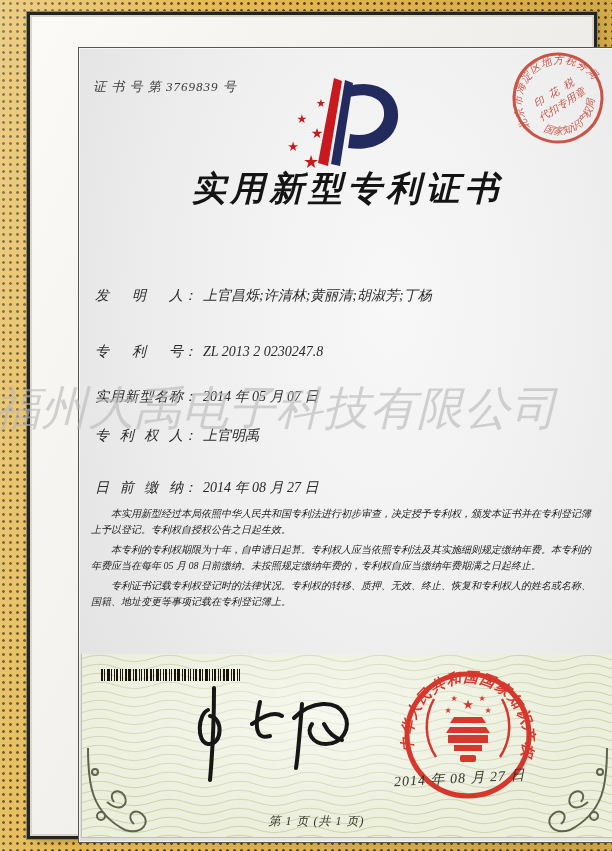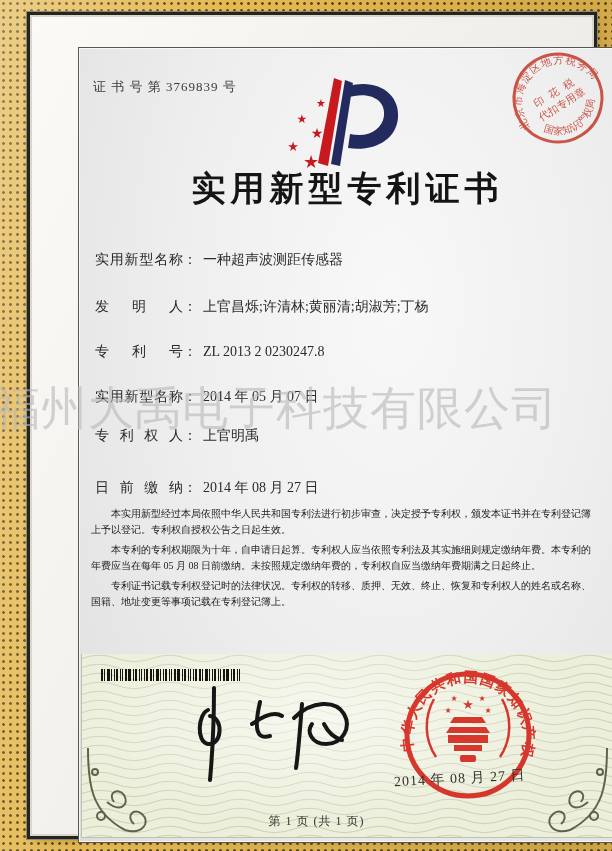--- a/index.html
+++ b/index.html
@@ -2,37 +2,37 @@
 <html><head>
 <meta charset="utf-8">
 <style>
   html,body{margin:0;padding:0;}
   body{width:612px;height:851px;overflow:hidden;font-family:"Liberation Serif","DejaVu Serif",serif;}
   .scene{position:relative;width:612px;height:851px;
     background-color:#e5b952;
     background-image:
       linear-gradient(100deg, rgba(255,255,255,.30), rgba(255,255,255,0) 30%, rgba(70,45,0,.14) 92%),
       radial-gradient(circle, rgba(90,68,20,.95) 1px, rgba(90,68,20,0) 1.7px);
-    background-size:100% 100%, 7px 7px;}
+    background-size:100% 100%, 7px 7px;font-style:italic;}
   .mat{position:absolute;left:32px;top:17px;right:20px;bottom:17px;
     background:linear-gradient(115deg,#fbfaf7,#efeeea 55%,#e7e5df);
     box-shadow:0 0 0 2px #d9d6cd, 0 0 0 5px #26241e, 0 0 0 6px #8d8974, 3px 4px 10px rgba(0,0,0,.35);}
   .page{position:absolute;left:46px;top:30px;width:537px;height:794px;
     border:1px solid #55584a;
     box-shadow:inset 0 0 0 1px rgba(255,255,255,.65);
     background:radial-gradient(ellipse at 58% 32%, #f8f8f8 0%, #efefef 45%, #e3e3e3 85%, #dcdcdc 100%);}
   .certno{position:absolute;left:14px;top:30px;font-size:13px;color:#3a3a3a;letter-spacing:1px;}
   .logo{position:absolute;left:199px;top:28px;}
   .taxstamp{position:absolute;left:429px;top:0px;opacity:.85;}
   .title{position:absolute;left:0;right:0;top:118px;text-align:center;
     font-size:34px;font-weight:bold;letter-spacing:5px;color:#141414;}
   .frow{position:absolute;left:16px;font-size:14px;color:#2a2a2a;white-space:nowrap;}
   .frow .lbl{display:inline-block;width:88px;text-align:justify;text-align-last:justify;}
   .frow .col{display:inline-block;margin-right:6px;}
-  .r1{top:203px}.r2{top:250px}.r3{top:295px}.r4{top:340px}.r5{top:379px}.r6{top:431px}
+  .r1{top:203px}.r2{top:239px}.r3{top:295px}.r4{top:340px}.r5{top:379px}.r6{top:431px}
   .bodytext{position:absolute;left:12px;top:458px;width:500px;font-size:10px;line-height:16px;
     color:#222;text-align:justify;}
   .bodytext p{margin:0 0 4px 0;text-indent:2em;}
   .watermark{position:absolute;left:-6px;top:378px;width:624px;z-index:6;pointer-events:none;
     font-family:"Liberation Sans","DejaVu Sans",sans-serif;font-size:46px;letter-spacing:1px;
     color:#b9b9b9;opacity:.62;white-space:nowrap;}
   .green{position:absolute;left:2px;right:2px;top:606px;bottom:4px;background:#ecefdc;
     border:1px solid rgba(105,110,80,.35);border-top:none;}
   .green .pat{position:absolute;inset:0;}
   .green .shine{position:absolute;inset:0;background:radial-gradient(ellipse at 45% 35%, rgba(255,255,255,.55), rgba(255,255,255,0) 65%);}
@@ -86,23 +86,20 @@
           <text font-size="10" text-anchor="middle">
             <textPath href="#bp" startOffset="50%">国家知识产权局</textPath>
           </text>
           <text x="50" y="47" text-anchor="middle" font-size="10.5" letter-spacing="2">印 花 税</text>
           <text x="50" y="61" text-anchor="middle" font-size="10.5">代扣专用章</text>
         </g>
       </svg>
 
       <div class="title">实用新型专利证书</div>
 
-      <div class="frow r1">
-        <span class="lbl">实用新型名称</span><span class="col">：</span><span class="val">一种超声波测距传感器</span>
-      </div>
       <div class="frow r2">
         <span class="lbl">发明人</span><span class="col">：</span><span class="val">上官昌烁;许清林;黄丽清;胡淑芳;丁杨</span>
       </div>
       <div class="frow r3">
         <span class="lbl">专利号</span><span class="col">：</span><span class="val">ZL 2013 2 0230247.8</span>
       </div>
       <div class="frow r4">
         <span class="lbl">实用新型名称</span><span class="col">：</span><span class="val">2014 年 05 月 07 日</span>
       </div>
       <div class="frow r5">

